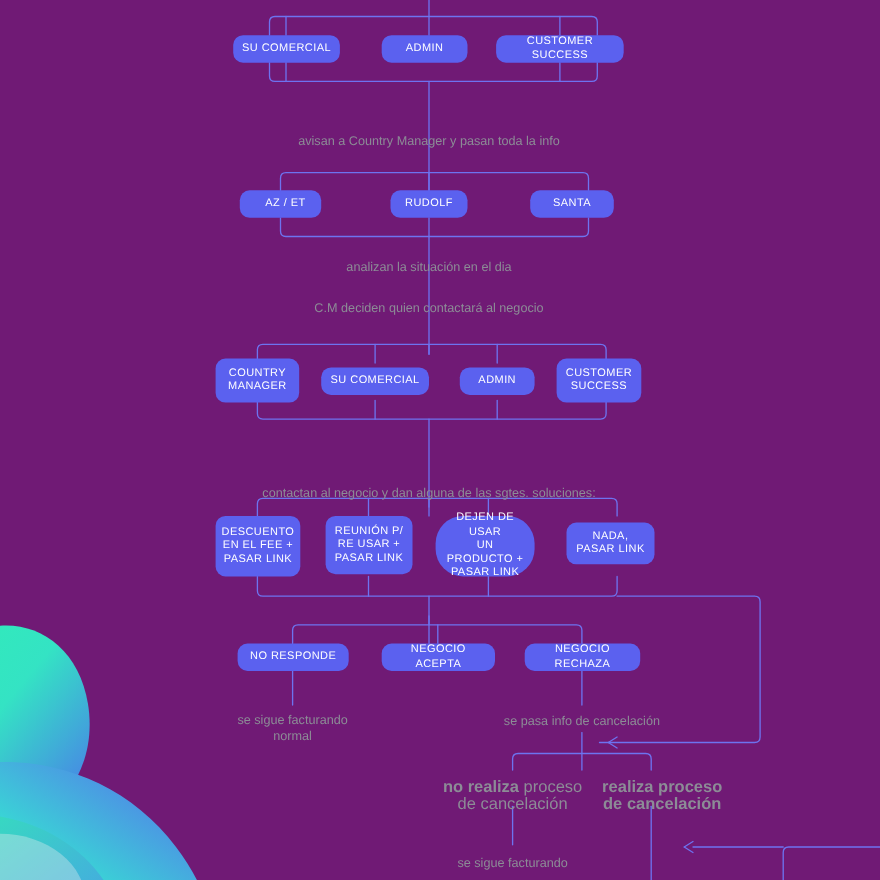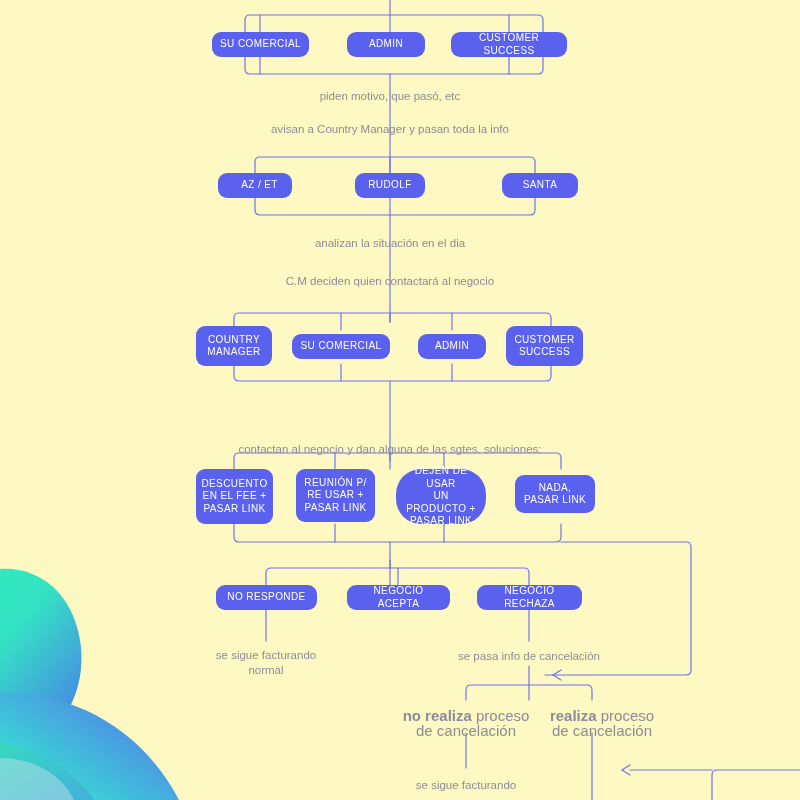--- a/index.html
+++ b/index.html
@@ -11,21 +11,21 @@
     width: 800px;
     height: 800px;
     background: #eeeef0;
     font-family: "Liberation Sans", sans-serif;
     overflow: hidden;
   }
   #canvas {
     position: relative;
     width: 800px;
     height: 800px;
-    background: #fef9c3;
+    background: #701a75;
     overflow: hidden;
   }
   
   #blob {
     position: absolute;
     left: -30px;
     top: 520px;
     width: 300px;
     height: 300px;
     pointer-events: none;
@@ -170,26 +170,25 @@
       <path d="M 712 770 L 630 770"></path>
       <path d="M 622 770 L 630 765"></path>
       <path d="M 622 770 L 630 775"></path>
     </g>
   </svg>
 
   <div class="pill" style="left:212px; top:32px; width:97px; height:25px;">SU COMERCIAL</div>
   <div class="pill" style="left:347px; top:32px; width:78px; height:25px;">ADMIN</div>
   <div class="pill" style="left:451px; top:32px; width:116px; height:25px;">CUSTOMER SUCCESS</div>
 
-  <div class="note" style="left:240px; top:89px; width:300px;">piden motivo, que pasó, etc</div>
   <div class="note" style="left:205px; top:122px; width:370px;">avisan a Country Manager y pasan toda la info</div>
 
   <div class="pill" style="left:218px; top:173px; width:74px; height:25px;padding-left:16px;">AZ / ET</div>
   <div class="pill" style="left:355px; top:173px; width:70px; height:25px;">RUDOLF</div>
-  <div class="pill" style="left:482px; top:173px; width:76px; height:25px;margin-left:20px;">SANTA</div>
+  <div class="pill" style="left:482px; top:173px; width:76px; height:25px;">SANTA</div>
 
   <div class="note" style="left:240px; top:236px; width:300px;">analizan la situación en el dia</div>
   <div class="note" style="left:215px; top:274px; width:350px;">C.M deciden quien contactará al negocio</div>
 
   <div class="pill" style="left:196px; top:326px; width:76px; height:40px;">COUNTRY
 MANAGER</div>
   <div class="pill" style="left:292px; top:334px; width:98px; height:25px;">SU COMERCIAL</div>
   <div class="pill" style="left:418px; top:334px; width:68px; height:25px;">ADMIN</div>
   <div class="pill" style="left:506px; top:326px; width:77px; height:40px;">CUSTOMER
 SUCCESS</div>
@@ -214,19 +213,19 @@
 
   <div class="note" style="left:176px; top:648px; width:180px;">se sigue facturando
 normal</div>
   <div class="note" style="left:439px; top:649px; width:180px;">se pasa info de cancelación</div>
 
   <div class="note-split" style="left:386px; top:708px; width:160px;">
     <b>no realiza</b><span style="white-space:pre-line;"> proceso
 de cancelación</span>
   </div>
   <div class="note-split" style="left:522px; top:708px; width:160px;">
-    <b>realiza</b><span style="white-space:pre-line;"> proceso
+    <b>realiza</b><span style="white-space:pre-line;font-weight:bold;"> proceso
 de cancelación</span>
   </div>
 
   <div class="note" style="left:376px; top:778px; width:180px;">se sigue facturando</div>
 
 </div>
 
 </body></html>

